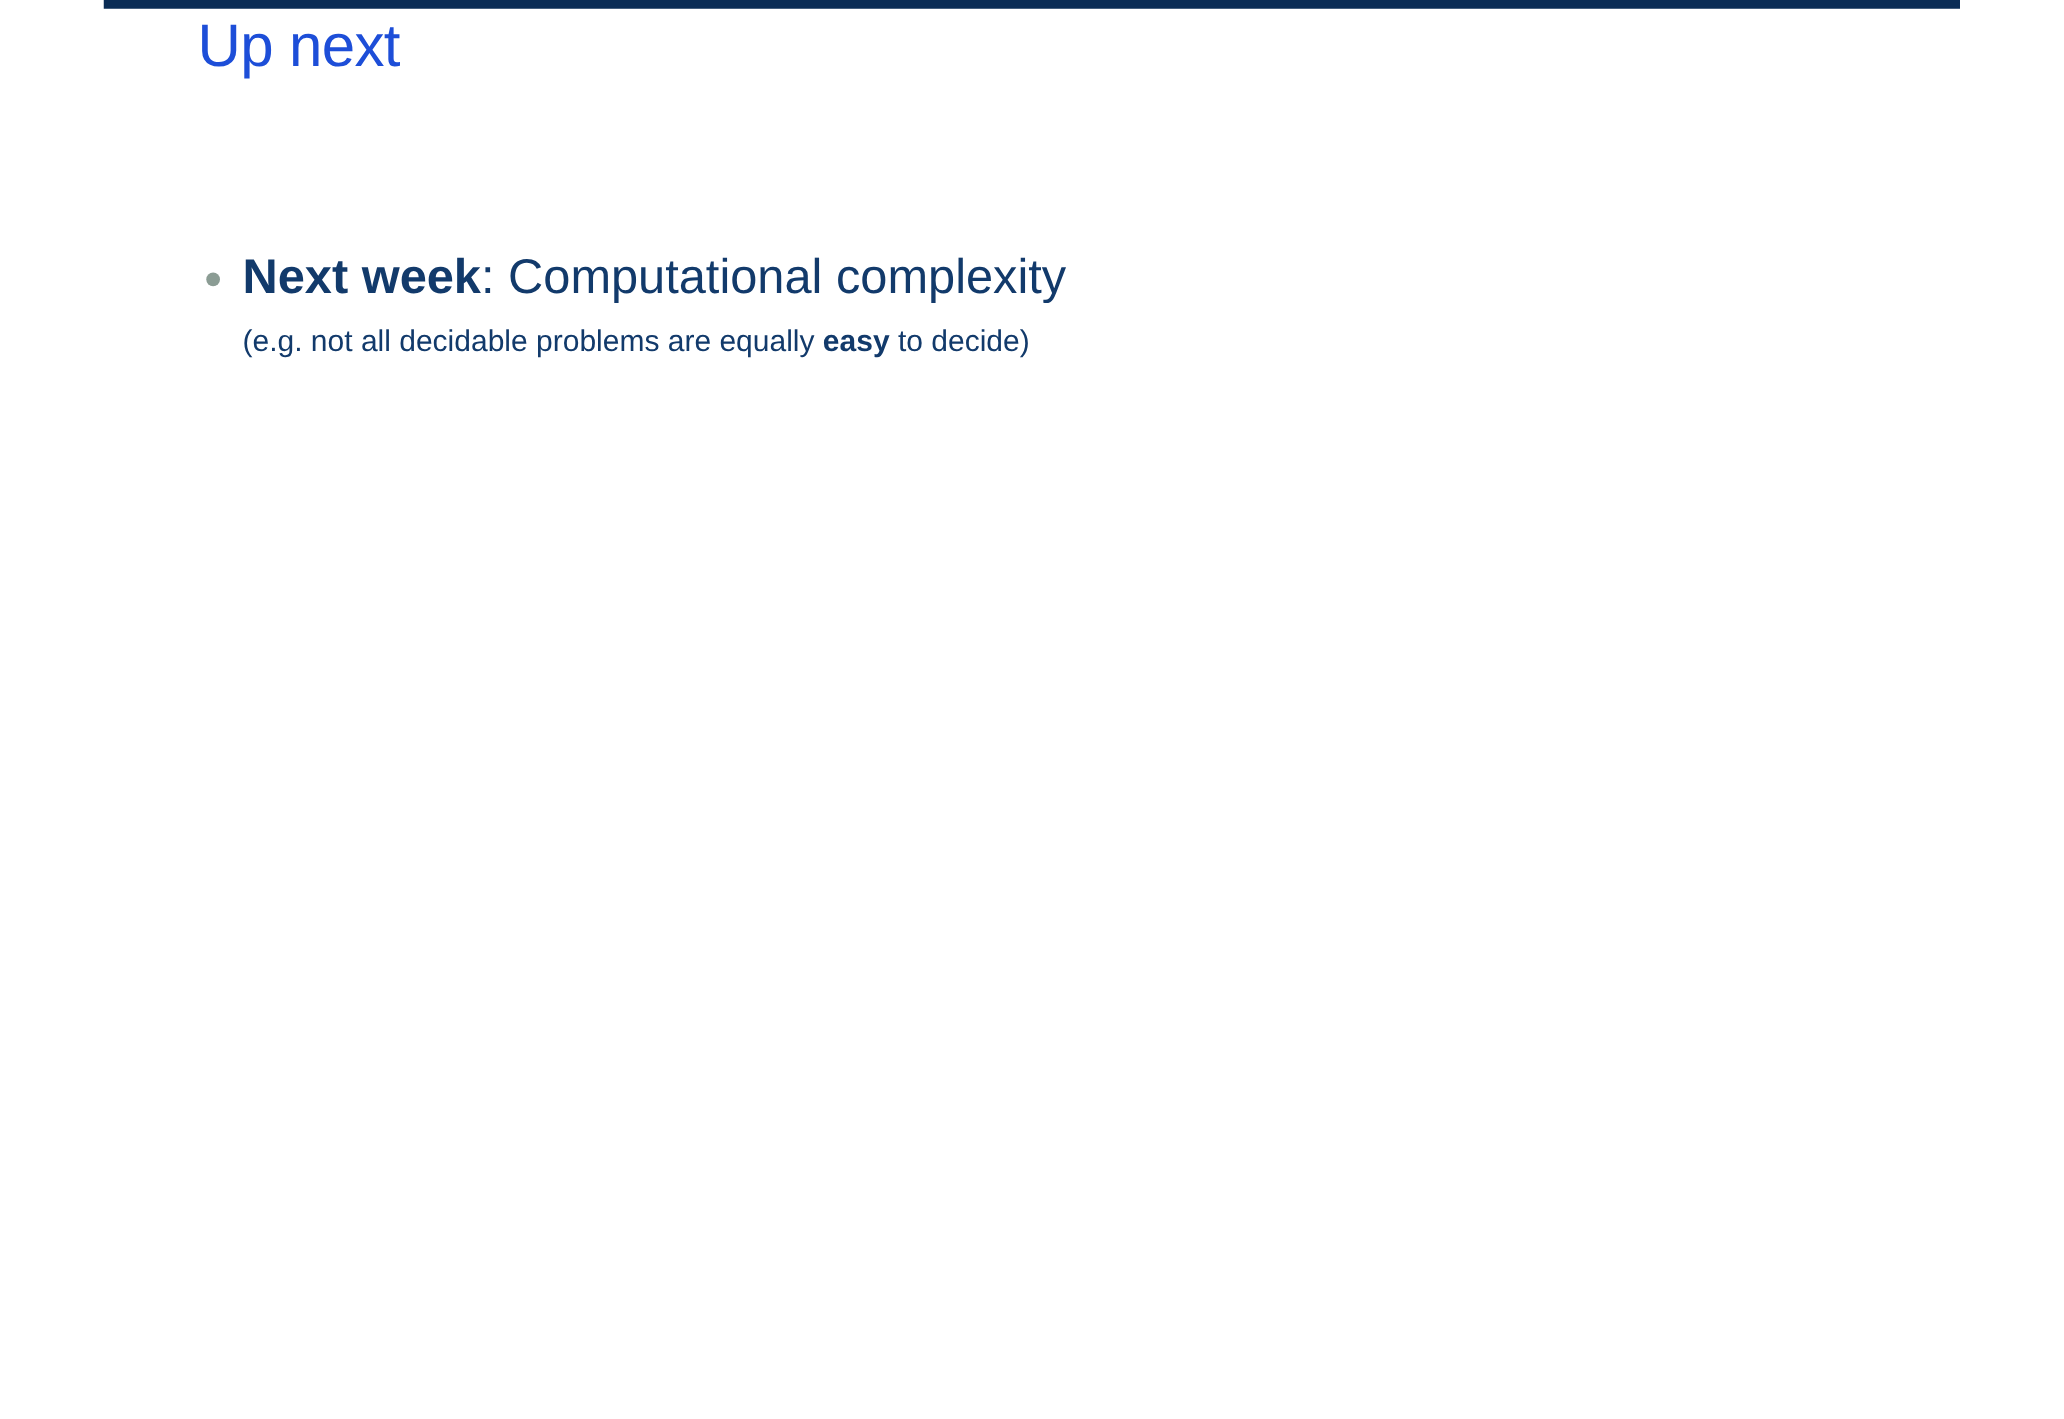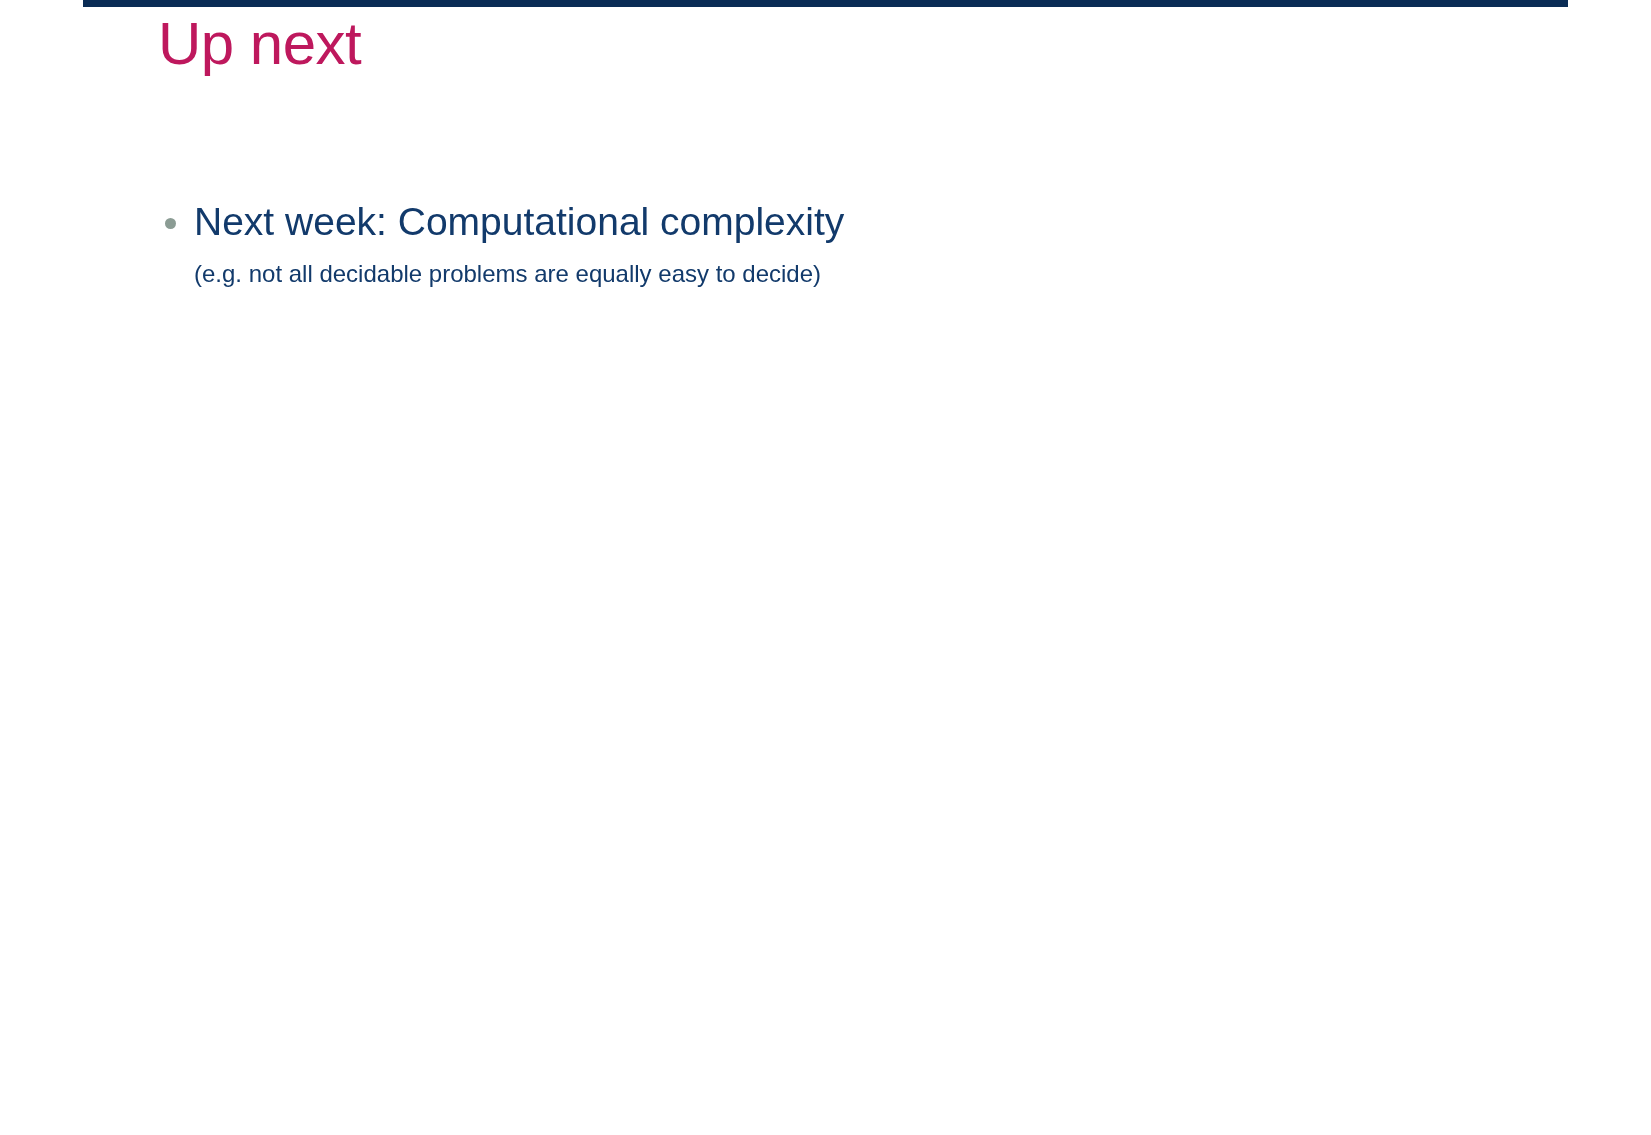--- a/index.html
+++ b/index.html
@@ -29,24 +29,24 @@
     top: 0px;
     width: 1485px;
     height: 7px;
     background: #0a2c55;
   }
 
   .slide-title {
     position: absolute;
     left: 158px;
     top: 14px;
-    font-size: 60px;
+    font-size: 48px;
     line-height: 1.0;
     font-weight: normal;
-    color: #be185d;
+    color: #1d4ed8;
     letter-spacing: -0.5px;
     white-space: nowrap;
     margin: 0;
     text-align: right;
   }
 
   .body-block {
     position: absolute;
     left: 160px;
     top: 196px;
@@ -78,21 +78,21 @@
 
   .line-lead {
     font-size: 39px;
   }
 
   .line-sub {
     font-size: 24px;
   }
 
   .strong {
-    font-weight: normal;
+    font-weight: bold;
   }
 </style>
 </head>
 <body>
 
 <div class="slide">
 
   <div class="top-rule"></div>
 
   <h1 class="slide-title">Up next</h1>

